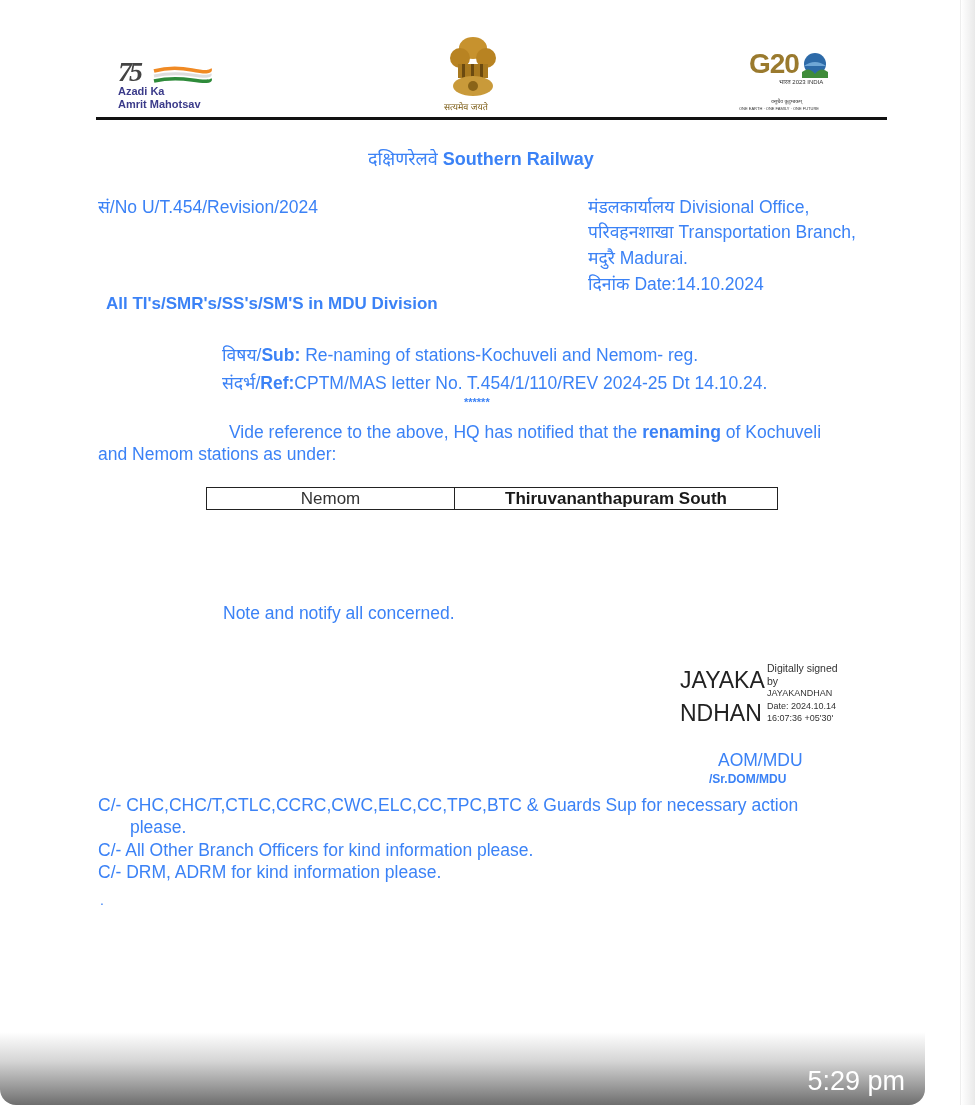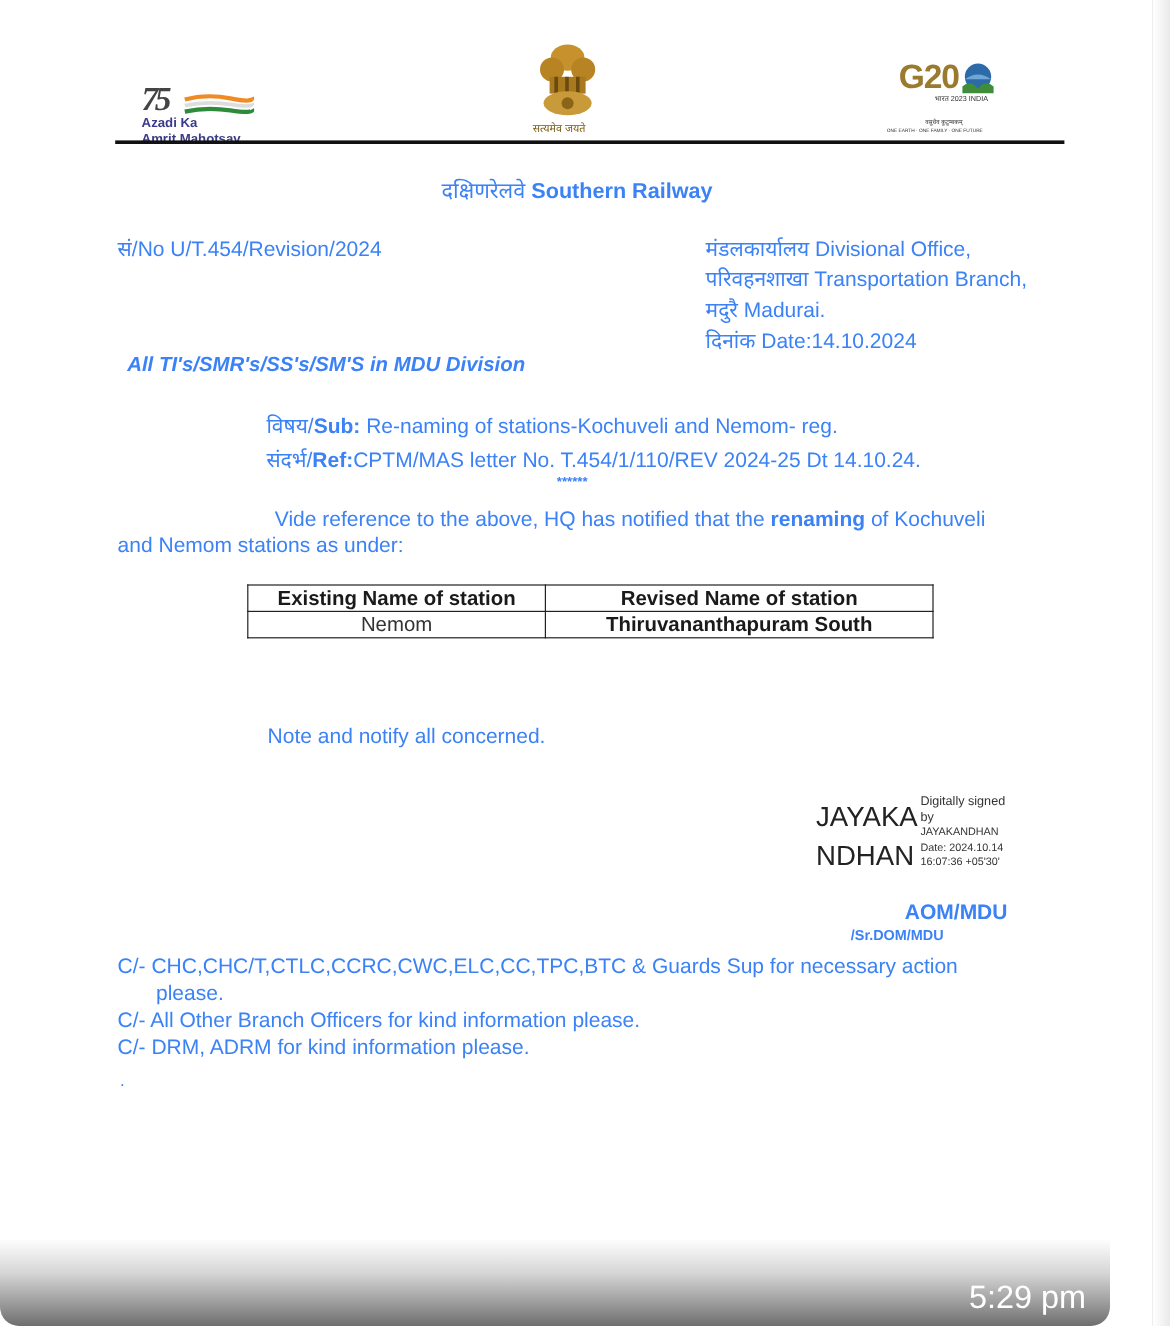--- a/index.html
+++ b/index.html
@@ -7,21 +7,21 @@
     width: 975px; height: 1105px; position: relative; overflow: hidden;
     background: #ffffff; color: #1a1a1a;
     font-family: "Liberation Sans", sans-serif;
   }
   .page-edge {
     position: absolute; right: 0; top: 0; width: 14px; height: 1105px;
     background: linear-gradient(to right, #ffffff, #f2f2f2 60%, #e9e9e9);
     border-left: 1px solid #eeeeee;
   }
   
-  .logo-azadi { position: absolute; left: 112px; top: 56px; width: 120px; height: 60px; margin-top: 12px; }
+  .logo-azadi { position: absolute; left: 112px; top: 56px; width: 120px; height: 60px; }
   .logo-azadi .seventy { position: absolute; left: 6px; top: 0; font: italic bold 28px "Liberation Serif", serif; color: #444; letter-spacing: -3px; }
   .logo-azadi .flag { position: absolute; left: 40px; top: 10px; width: 60px; height: 18px; }
   .logo-azadi .txt1 { position: absolute; left: 6px; top: 30px; font: bold 11px "Liberation Sans", sans-serif; color: #3b3b8a; line-height: 10px; }
   .logo-azadi .txt2 { position: absolute; left: 6px; top: 42px; font: bold 11px "Liberation Sans", sans-serif; color: #3b3b8a; white-space: nowrap; }
   .logo-emblem { position: absolute; left: 438px; top: 34px; width: 70px; height: 82px; }
   .logo-emblem .caption { position: absolute; left: 6px; top: 66px; width: 60px; text-align: left; font-size: 9px; color: #7a5a12; }
   .logo-g20 { position: absolute; left: 735px; top: 46px; width: 120px; height: 70px; }
   .logo-g20 .g20txt { position: absolute; left: 14px; top: 2px; font: bold 28px "Liberation Sans", sans-serif; color: #9a7a2e; letter-spacing: -1px; }
   .logo-g20 .globe { position: absolute; left: 64px; top: 6px; width: 32px; height: 26px; }
   .logo-g20 .sub1 { position: absolute; left: 44px; top: 32px; font-size: 6px; color: #333; }
@@ -30,21 +30,21 @@
   .header-rule { position: absolute; left: 96px; top: 117px; width: 791px; height: 3px; background: #111; }
 
   .txt { position: absolute; white-space: nowrap; font-size: 17.5px; color: #3b82f6; }
   .b { font-weight: bold; }
   .railway-title { left: 368px; top: 146px; font-size: 18px; }
   .letter-no { left: 98px; top: 194px; }
   .office-line1 { left: 588px; top: 194px; }
   .office-line2 { left: 588px; top: 219px; }
   .office-line3 { left: 588px; top: 245px; }
   .office-line4 { left: 588px; top: 271px; }
-  .addressee { left: 106px; top: 294px; font-weight: bold; font-size: 17px; font-style: italic; }
+  .addressee { left: 106px; top: 294px; font-weight: bold; font-size: 17px; }
   .subject { left: 222px; top: 342px; }
   .reference { left: 222px; top: 370px; }
   .stars { left: 464px; top: 396px; font-size: 11px; font-weight: bold; letter-spacing: 0px; }
   .body1 { left: 229px; top: 422px; text-align: right; }
   .body2 { left: 98px; top: 444px; }
 
   table.stations {
     position: absolute; left: 206px; top: 487px; width: 572px;
     border-collapse: collapse; font-size: 17px;
   }
@@ -54,21 +54,21 @@
   table.stations th { font-weight: bold; }
   table.stations td.existing { font-weight: normal; color: #333; }
   table.stations td.revised { font-weight: bold; }
   table.stations col.c1 { width: 248px; }
 
   .note { left: 223px; top: 603px; }
 
   .sig-name { position: absolute; left: 680px; top: 664px; font-size: 23px; line-height: 33px; color: #222; }
   .sig-detail { position: absolute; left: 767px; top: 662px; font-size: 10.5px; line-height: 12.5px; color: #333; }
   .sig-detail .sm { font-size: 9px; }
-  .designation1 { left: 718px; top: 750px; font-weight: bold; font-size: 17.5px; margin-left: 36px; }
+  .designation1 { left: 718px; top: 750px; font-weight: normal; font-size: 17.5px; }
   .designation2 { left: 709px; top: 772px; font-weight: bold; font-size: 12px; }
 
   .cc1 { left: 98px; top: 795px; }
   .cc1b { left: 130px; top: 817px; }
   .cc2 { left: 98px; top: 840px; }
   .cc3 { left: 98px; top: 862px; }
   .dot { left: 100px; top: 892px; font-size: 14px; }
 
   .time-bar {
     position: absolute; left: 0; top: 1032px; width: 925px; height: 73px;
@@ -159,24 +159,20 @@
 
 <div class="txt body1"><span>Vide reference to the above, HQ has notified that the </span><span class="b">renaming</span><span> of Kochuveli</span></div>
 <div class="txt body2">and Nemom stations as under:</div>
 
 <table class="stations">
   <colgroup>
       <col class="c1">
       <col>
     </colgroup>
   <tbody>
-      <tr>
-    <th>Existing Name of station</th>
-    <th>Revised Name of station</th>
-  </tr>
   <tr>
     <td class="existing">Nemom</td>
     <td class="revised">Thiruvananthapuram South</td>
   </tr>
 </tbody>
   </table>
 
 <div class="txt note">Note and notify all concerned.</div>
 
 <div class="sig-name">

